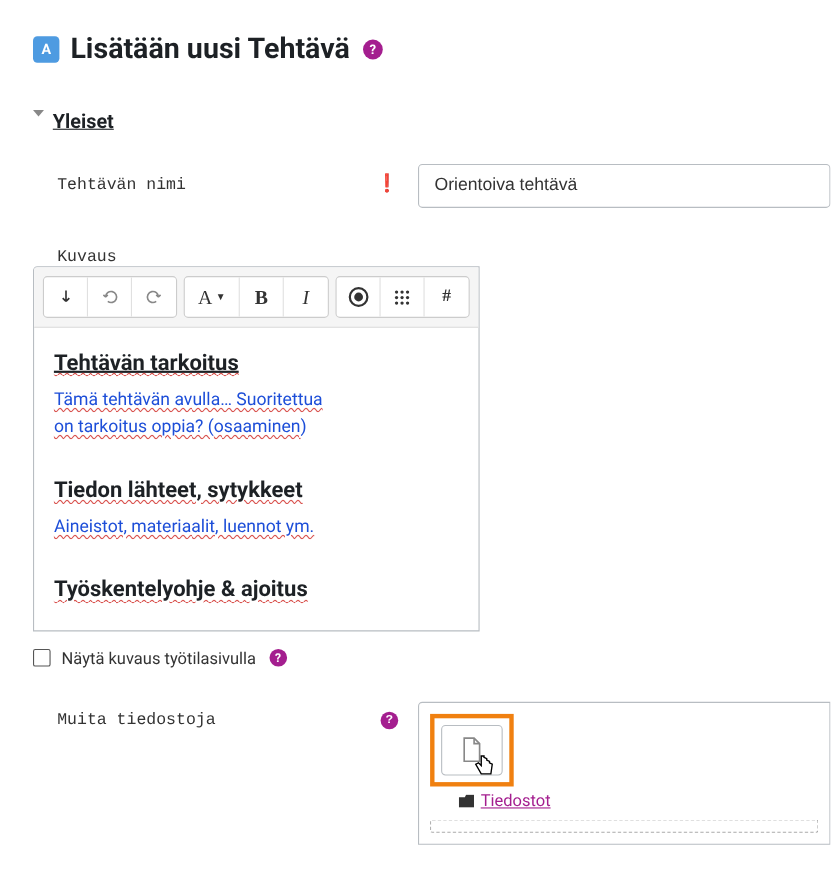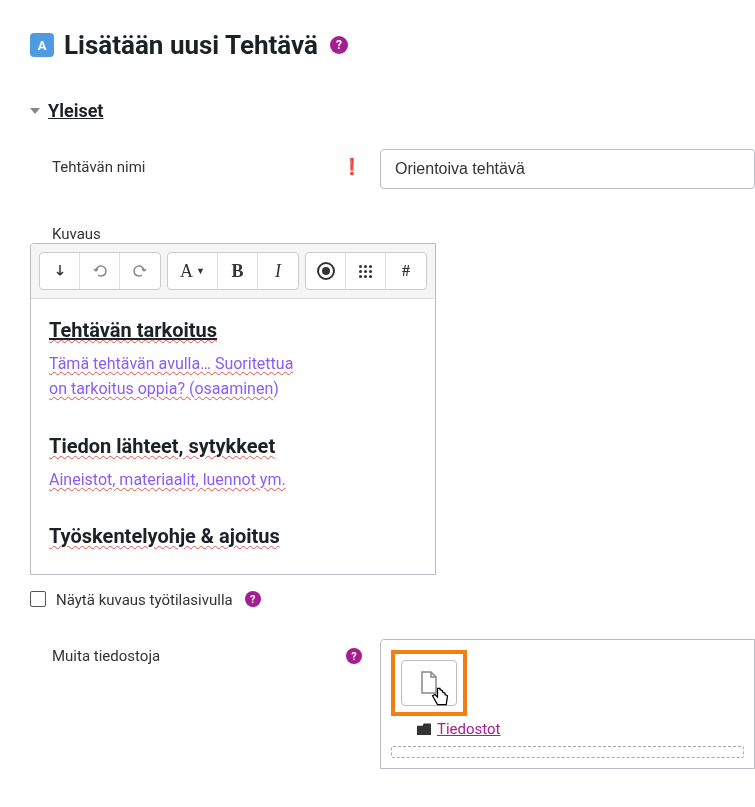--- a/index.html
+++ b/index.html
@@ -48,21 +48,21 @@
       margin-left: 2px;
       cursor: pointer;
     }
     .help-icon.small {
       width: 16px;
       height: 16px;
       font-size: 11px;
     }
     .section-header {
       display: flex;
-      align-items: center;
+      align-items: flex-start;
       gap: 8px;
       margin-bottom: 28px;
       cursor: pointer;
     }
     .caret-down {
       width: 0;
       height: 0;
       border-left: 5px solid transparent;
       border-right: 5px solid transparent;
       border-top: 6px solid #888;
@@ -75,24 +75,25 @@
     }
     .form-row {
       display: flex;
       align-items: flex-start;
       margin-bottom: 28px;
     }
     .form-label-col {
       width: 350px;
       padding-left: 22px;
       display: flex;
-      align-items: center;
+      align-items: flex-end;
       justify-content: space-between;
       padding-right: 18px;
       padding-top: 8px;
+      font-family: Liberation Mono, monospace;
     }
     .form-label {
       font-size: 15px;
       color: #333;
     }
     .required-icon {
       color: #c0392b;
       font-size: 16px;
     }
     .form-input-col {
@@ -149,21 +150,21 @@
       line-height: 1.55;
       min-height: 230px;
     }
     .editor-content h3 {
       font-size: 20px;
       font-weight: 700;
       margin-bottom: 6px;
       margin-top: 29px;
     }
     .editor-content h3:first-child { margin-top: 0; text-decoration: underline; }
-    .editor-content p { margin-bottom: 4px; color: #8b5cf6; }
+    .editor-content p { margin-bottom: 4px; color: #1d4ed8; }
     .spellwave {
       text-decoration: underline wavy #d9534f;
       text-decoration-thickness: 1px;
       text-underline-offset: 2px;
     }
     .checkbox-row {
       display: flex;
       align-items: flex-start;
       gap: 10px;
       margin-top: 16px;

